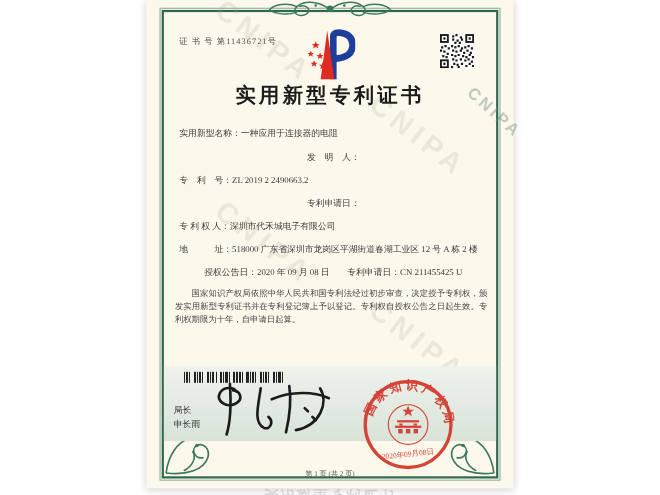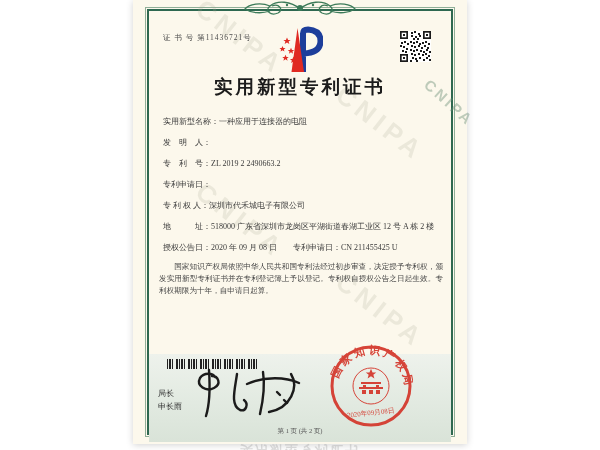--- a/index.html
+++ b/index.html
@@ -15,28 +15,28 @@
   .watermark{position:absolute;font-family:"Liberation Sans",sans-serif;
     font-weight:bold;letter-spacing:5px;color:rgba(168,172,150,.20);
     transform:rotate(38deg);font-size:26px;pointer-events:none;white-space:nowrap;}
   .watermark.greenish{color:rgba(106,140,116,.42);font-size:15px;letter-spacing:3px;transform:rotate(42deg);}
   .cert-no{position:absolute;left:30px;top:33px;font-size:7.5px;color:#4a4a4a;letter-spacing:1px;text-align:center;}
   .logo{position:absolute;left:146px;top:26px;}
   .qr{position:absolute;left:267px;top:31px;background:#fff;}
   .title{position:absolute;left:0;top:74px;width:100%;margin:0;text-align:center;
     font-size:18.5px;font-weight:bold;letter-spacing:3px;color:#1c1c1c;}
   .fields{position:absolute;left:30px;top:116px;width:280px;font-size:8px;color:var(--ink,#3a3a3a);}
-  .frow{display:flex;line-height:11.5px;margin-bottom:9.5px;}
+  .frow{display:flex;line-height:11.5px;margin-bottom:9.5px;justify-content:center;}
   .flabel{white-space:pre;flex:0 0 auto;}
   .fvalue{flex:1 1 auto;}
   .grant .g2{margin-left:16px;}
   .paras{position:absolute;left:26px;top:261px;width:284px;font-size:7.6px;
     line-height:12px;color:#454545;text-align:justify;}
   .paras p{margin:0;text-indent:2em;}
-  .panel{position:absolute;left:16px;right:16px;top:354px;height:88px;
+  .panel{position:absolute;left:16px;right:16px;top:333px;height:68px;
     background:linear-gradient(180deg,#eef2ec 0%,#e2eae1 55%,#d9e3d8 100%);}
   .barcode{position:absolute;left:18px;top:5px;width:91px;height:10px;
     background:repeating-linear-gradient(90deg,#222 0 1px,transparent 1px 2px,
       #222 2px 4px,transparent 4px 5px,#222 5px 6px,transparent 6px 9px,
       #222 9px 11px,transparent 11px 12px);}
   .director{position:absolute;left:9px;top:33px;font-size:8px;color:#2c2c2c;line-height:13px;}
   .signature{position:absolute;left:36px;top:11px;}
   .seal{position:absolute;left:196px;top:344px;opacity:.93;}
   .page-info{position:absolute;left:0;top:427px;width:100%;text-align:center;
     font-size:6.5px;color:#555;}

